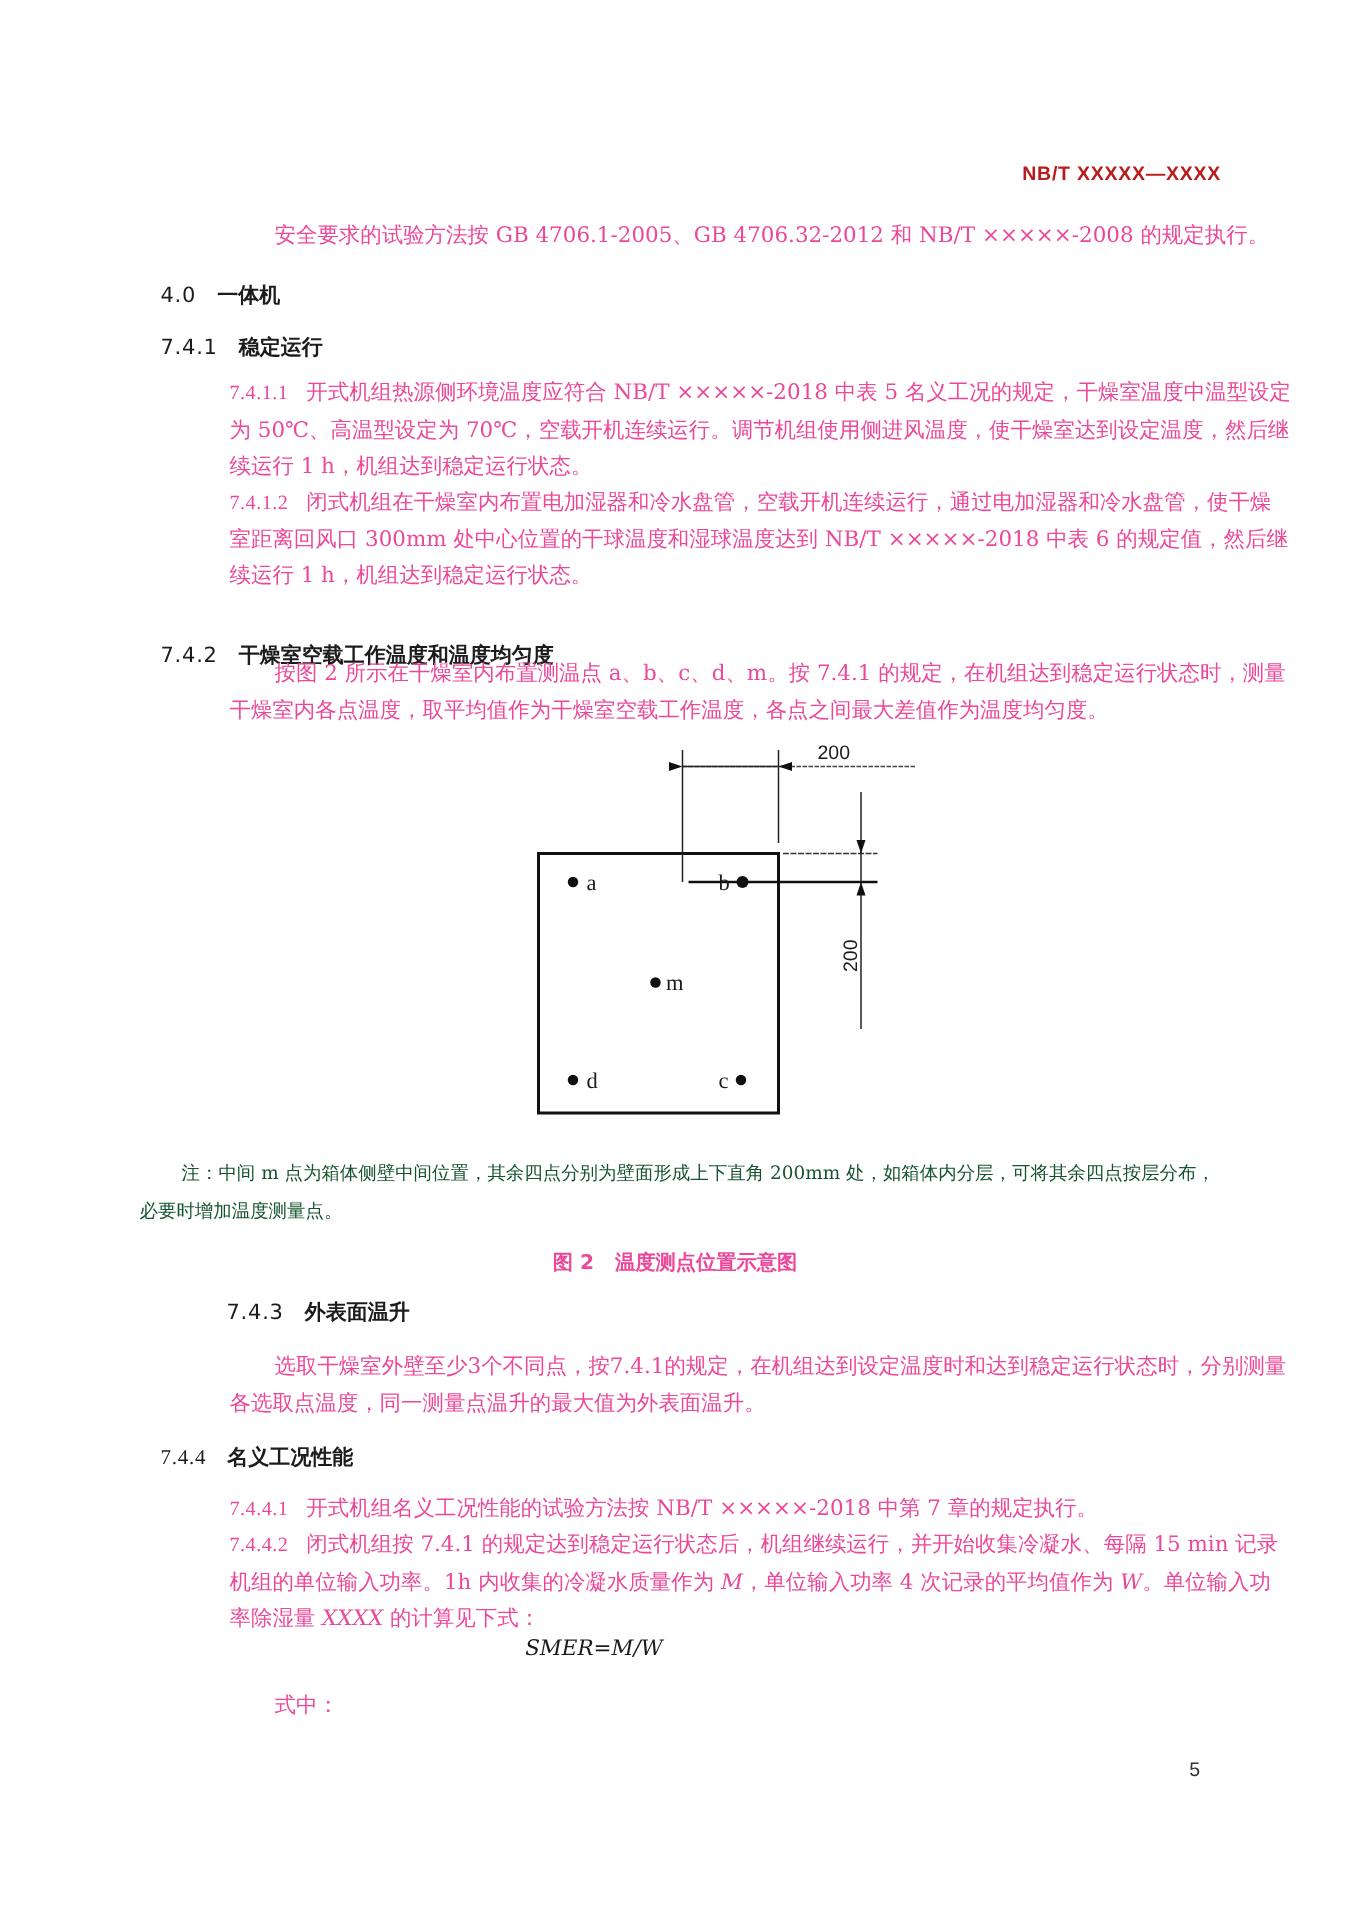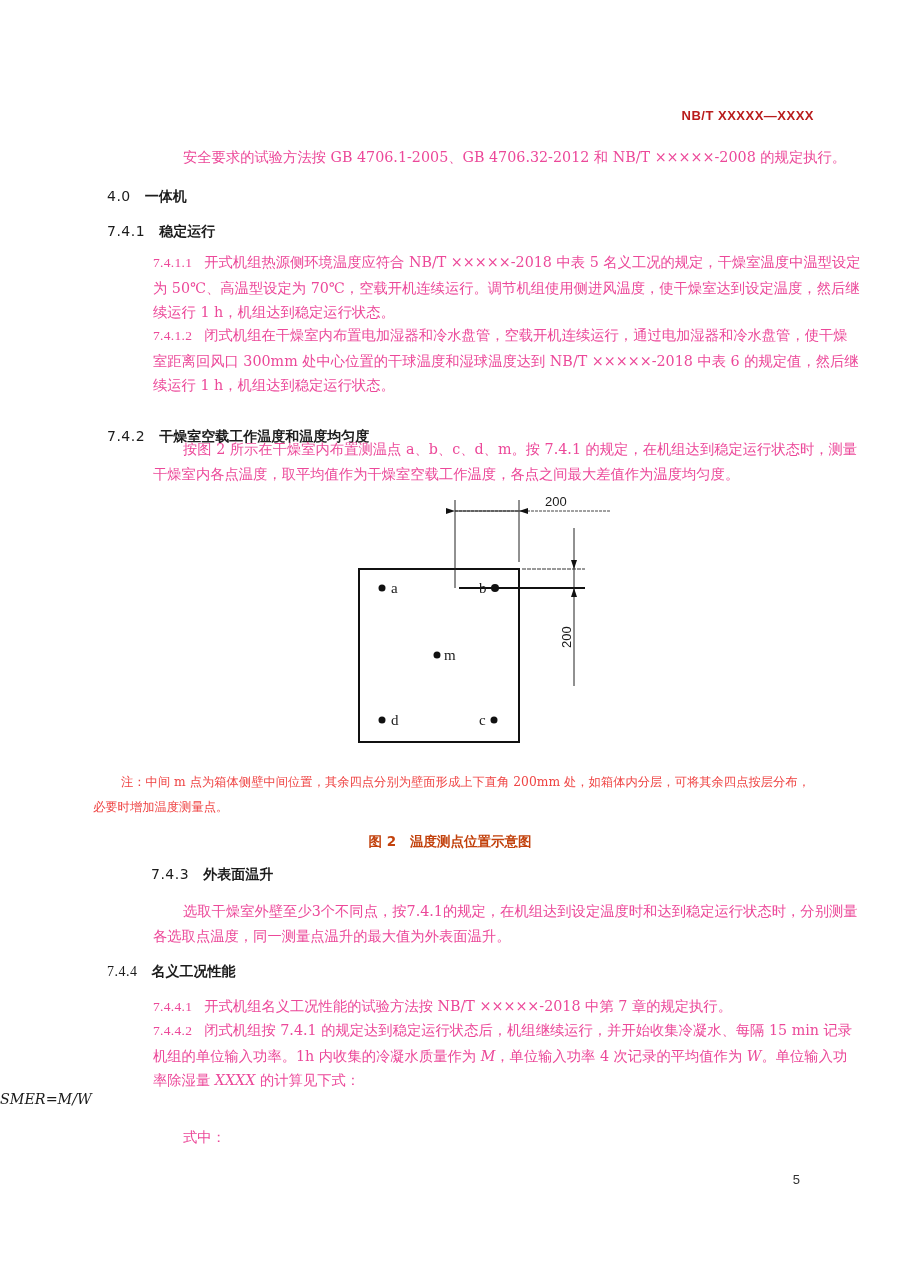--- a/index.html
+++ b/index.html
@@ -22,31 +22,31 @@
   .heading {
     font-family: "DejaVu Sans", "Liberation Sans", sans-serif;
     font-size: 14px; font-weight: bold; color: #1c1c1c; left: 107px;
   }
   .heading .num { font-weight: normal; letter-spacing: 0.5px; margin-right: 14px; }
   .clause-num {
     font-family: Liberation Serif, serif;
     letter-spacing: 0.3px; margin-right: 12px; font-size: 13.5px;
   }
   .note-text {
-    font-size: 12.3px; line-height: 25px; color: #ef4444;
+    font-size: 12.3px; line-height: 25px; color: #14532d;
     left: 93px; width: 722px; text-indent: 28px;
   }
   .caption {
     font-family: "DejaVu Sans", "Liberation Sans", sans-serif;
-    font-size: 13.5px; font-weight: bold; color: #c2410c;
+    font-size: 13.5px; font-weight: bold; color: #ec4899;
     left: 0; width: 900px; text-align: center;
   }
   .caption .fig-num { margin-right: 14px; }
   .formula {
-    font-style: italic; font-size: 14.3px; left: 0; width: 792px; 
+    font-style: italic; font-size: 14.3px; left: 0; width: 792px; text-align: center;
   }
   .page-number {
     right: 100px; top: 1172px;
     font-family: "Liberation Sans", "DejaVu Sans", sans-serif;
     font-size: 13px; color: #333;
   }
   .lbl {
     font-family: "Liberation Serif", "DejaVu Serif", serif;
     font-size: 15px; fill: #1a1a1a;
   }

